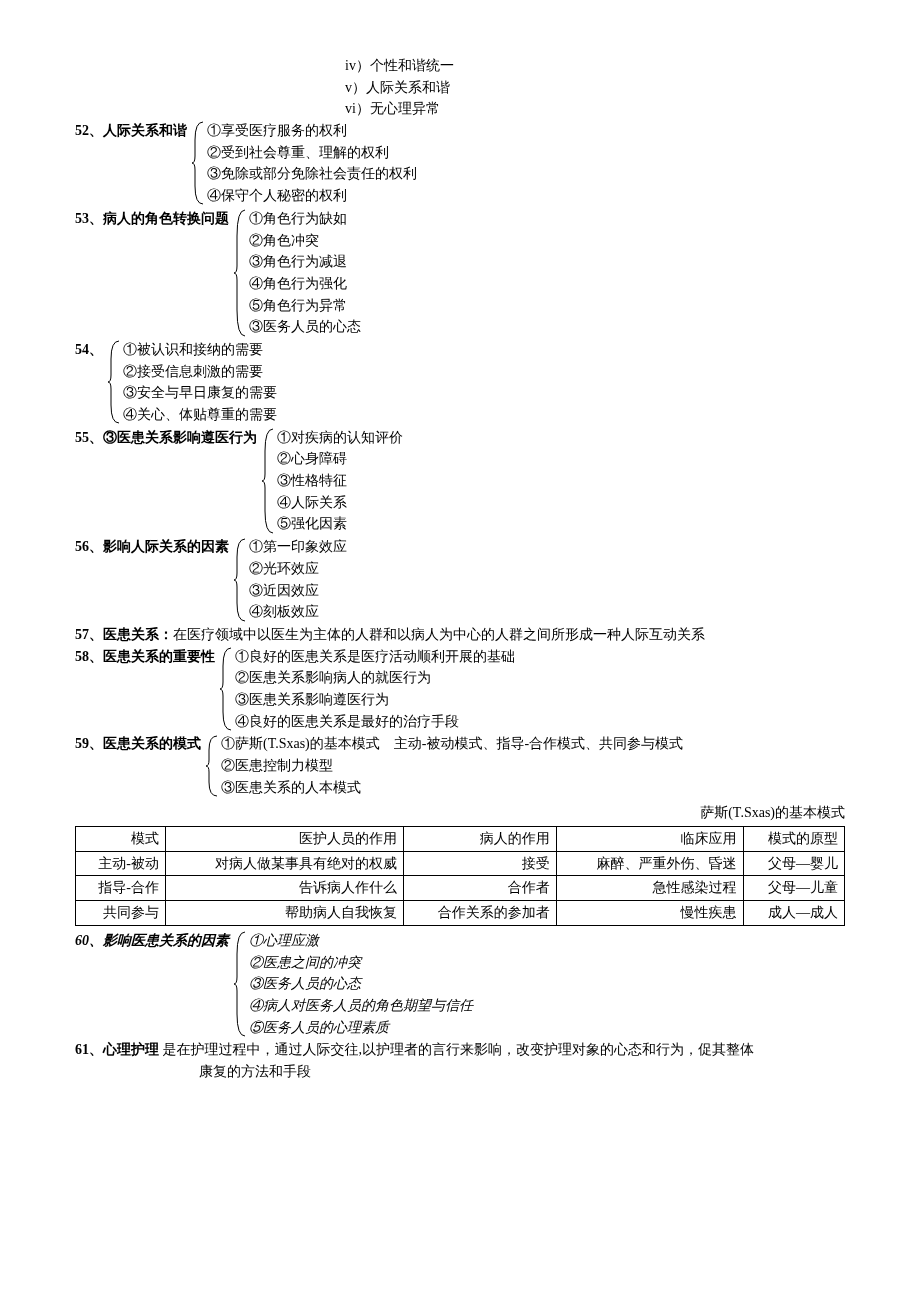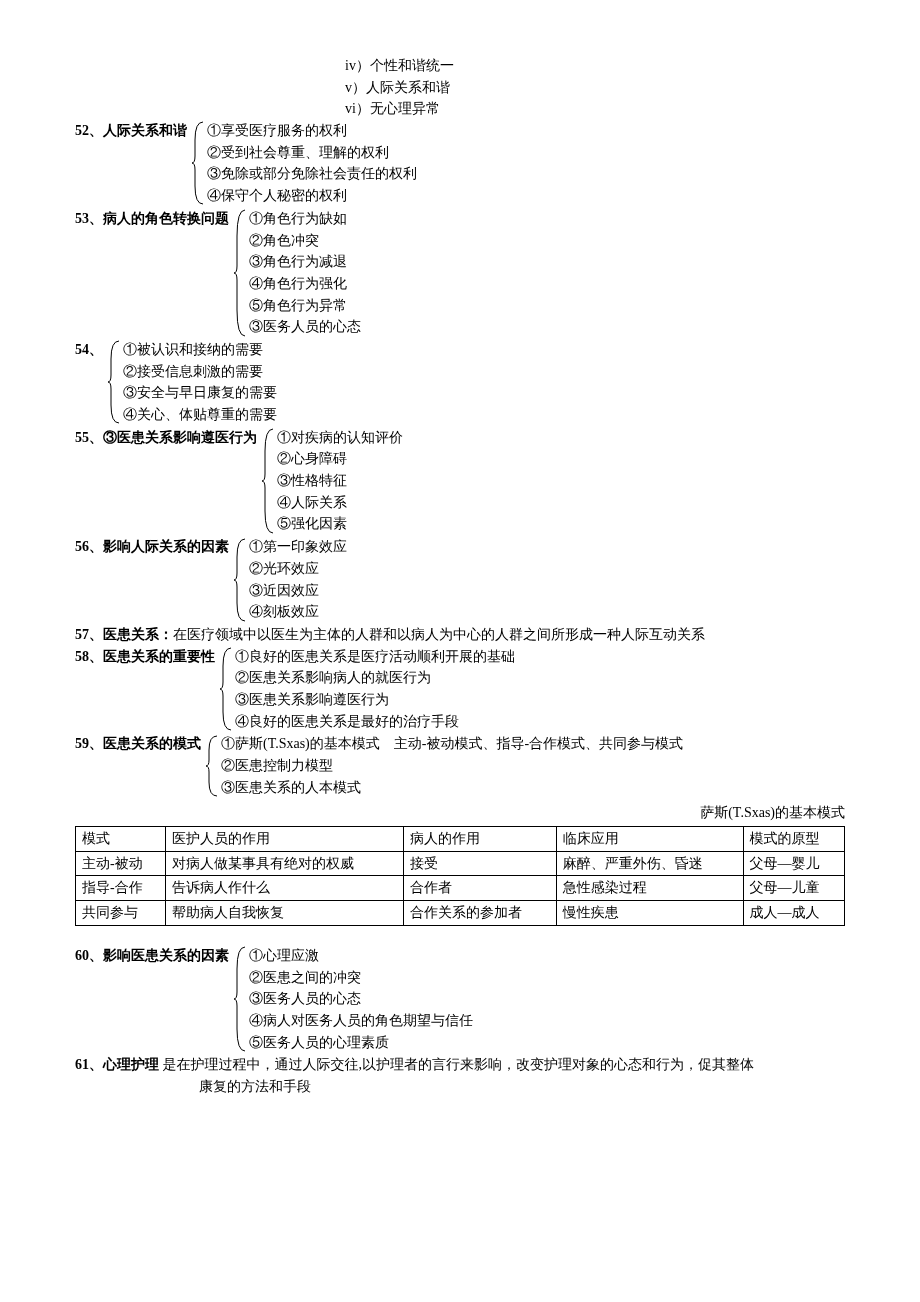--- a/index.html
+++ b/index.html
@@ -26,21 +26,21 @@
     line-height: 1;
     margin: 0 2px 0 4px;
     padding: 0;
   }
   .brace-svg { display: block; }
   .lines { display: flex; flex-direction: column; }
   .lines > div { white-space: nowrap; }
   .def-text { font-weight: normal; }
   .table-title { text-align: right; margin-top: 4px; }
   table { border-collapse: collapse; width: 100%; margin-top: 2px; }
-  td { border: 1px solid #000; padding: 1px 6px; font-size: 14px; text-align: left; vertical-align: top;}
+  td { border: 1px solid #000; padding: 1px 6px; font-size: 14px; text-align: right; vertical-align: top;}
   .wrap-def { padding-left: 124px; }
 </style>
 </head>
 <body>
 
 <div class="indent-iii">
   <div>iv）个性和谐统一</div>
   <div>v）人际关系和谐</div>
   <div>vi）无心理异常</div>
 </div>
@@ -203,21 +203,21 @@
   <tr>
     <td>共同参与</td>
     <td>帮助病人自我恢复</td>
     <td>合作关系的参加者</td>
     <td>慢性疾患</td>
     <td>成人—成人</td>
   </tr>
 </tbody>
   </table>
 
-<div class="item" style="margin-top:19px;">
+<div class="item" style="margin-top:4px;font-style:italic;">
   <span class="item-num">60、</span>
   <span class="item-title">影响医患关系的因素</span>
   <div class="item-body">
     <div class="brace-col">
       <svg class="brace-svg" width="14" height="108" viewBox="0 0 14 108">
           <path d="M12 2 Q4 2 4 24 L4 47 Q4 54 1 54 Q4 54 4 61 L4 84 Q4 106 12 106" fill="none" stroke="#000" stroke-width="1"></path>
         </svg>
     </div>
     <div class="lines">
       <div>①心理应激</div>

